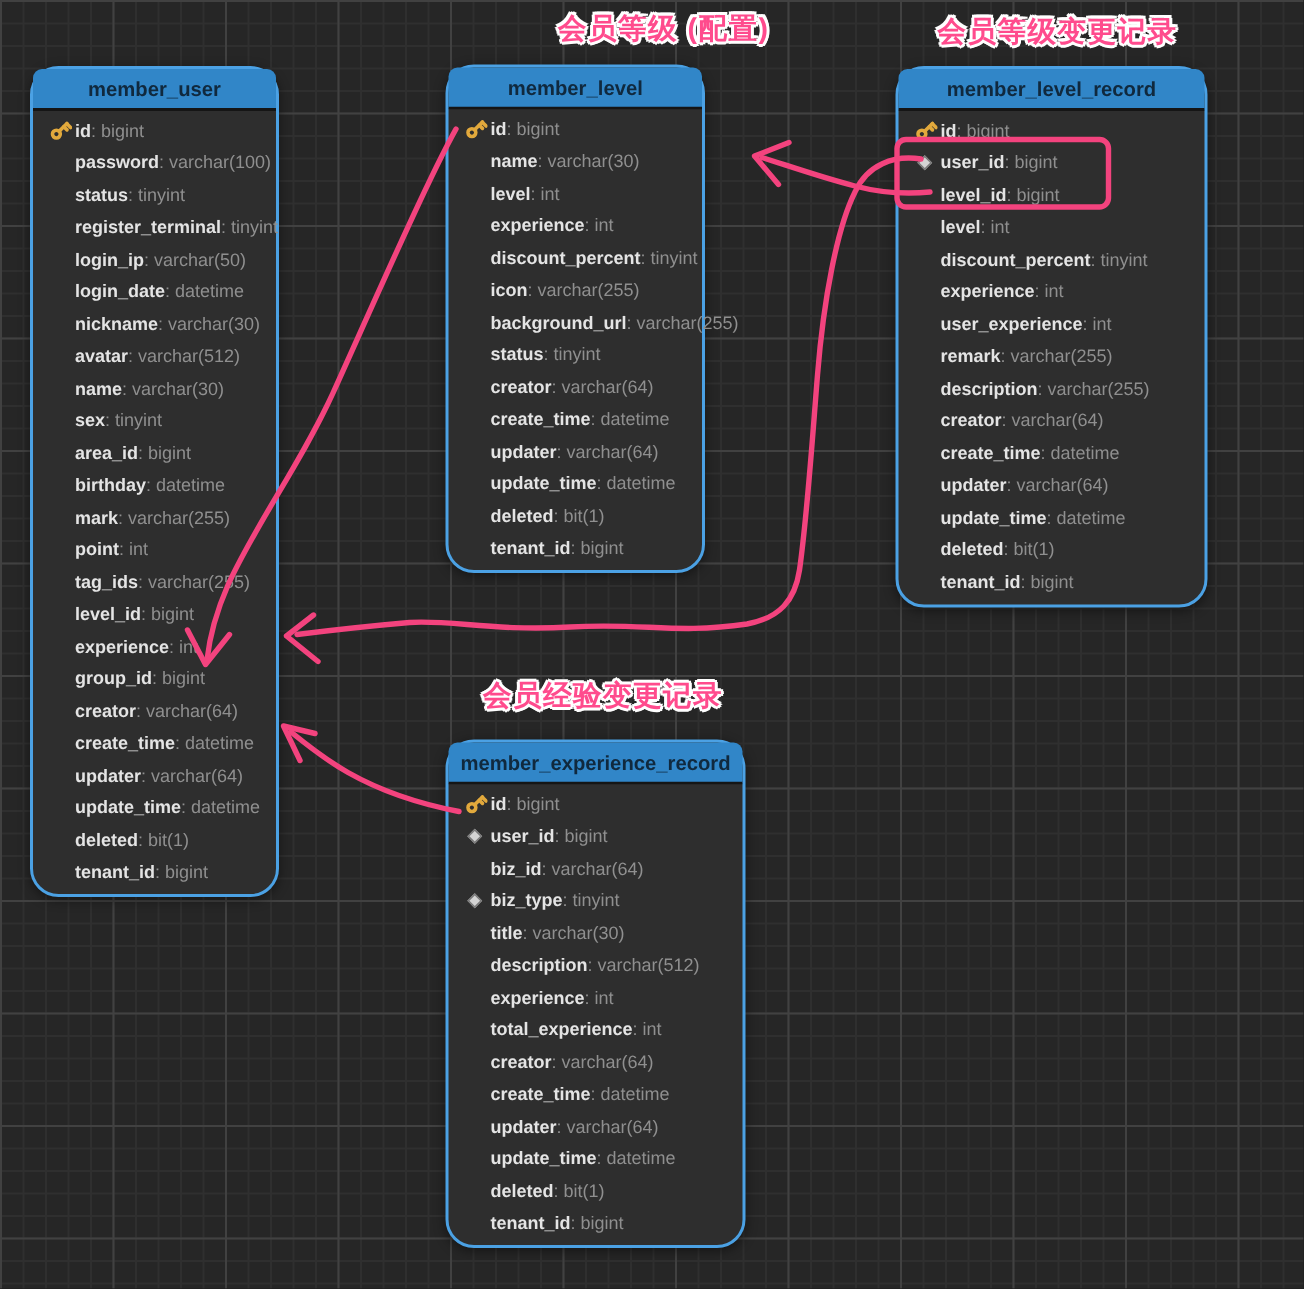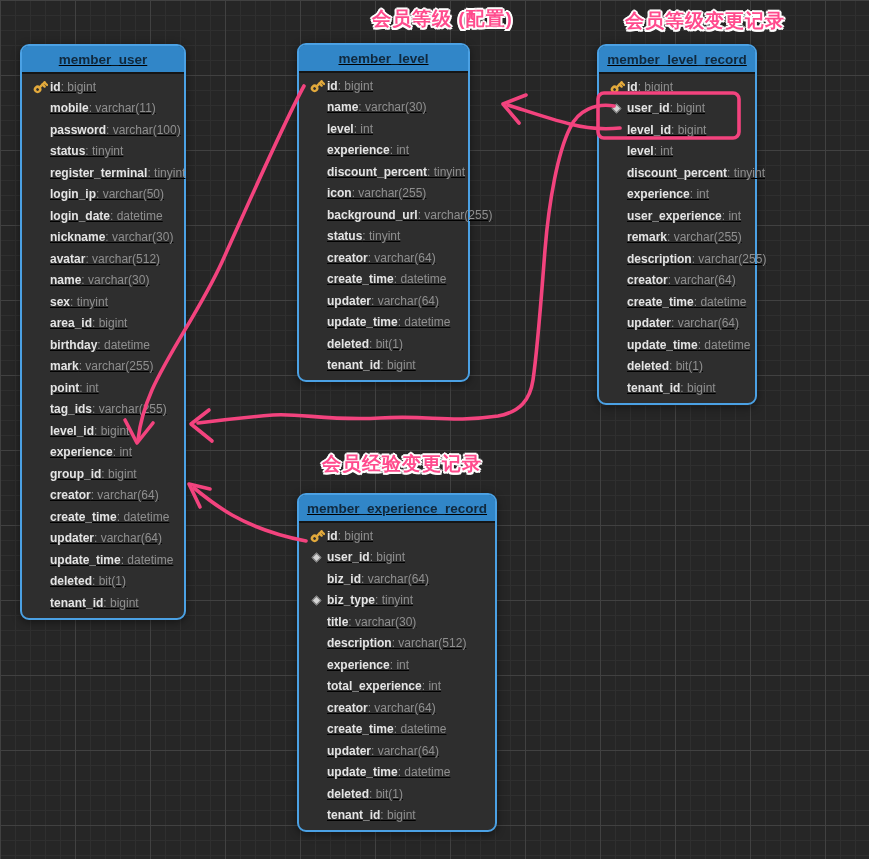--- a/index.html
+++ b/index.html
@@ -9,22 +9,22 @@
     background-color:#262626;
     background-image:
       linear-gradient(#414141 1px, transparent 1px),
       linear-gradient(90deg,#414141 1px, transparent 1px),
       linear-gradient(#2f2f2f 1px, transparent 1px),
       linear-gradient(90deg,#2f2f2f 1px, transparent 1px);
     background-size:75px 75px,75px 75px,15px 15px,15px 15px;
     font-family:"Liberation Sans","DejaVu Sans",sans-serif;
   }
   .table{
-    position:absolute;border:2px solid #4ba1e4;border-radius:9px;
-    background:#2e2e2e;box-shadow:0 2px 8px rgba(0,0,0,.45);z-index:1;text-decoration:underline;
+    position:absolute;border:2px solid #4ba1e4;border-radius:19px;
+    background:#2e2e2e;box-shadow:0 2px 8px rgba(0,0,0,.45);z-index:1;
   }
   .table-header{
     height:28px;background:#3186c8;border-radius:6px 6px 0 0;
     color:#10293e;font-weight:bold;font-size:13.5px;
     display:flex;align-items:center;justify-content:center;
     border-bottom:2px solid #151515;
   }
   .table-body{padding:2px 8px 4px 0;}
   .field-row{display:flex;align-items:center;height:21.5px;padding:0 6px 0 7px;font-size:12px;line-height:1;}
   .icon-cell{width:21px;flex:0 0 21px;display:flex;align-items:center;justify-content:center;}
@@ -60,25 +60,20 @@
                   <line x1="11.6" y1="8" x2="11.6" y2="11"></line>
                   <line x1="14.4" y1="8" x2="14.4" y2="11.6"></line>
                 </g>
               </svg>
             </span>
             <span class="field-name">id</span>
             <span class="field-type">: bigint</span>
           </div>
           <div class="field-row">
             <span class="icon-cell"></span>
-            <span class="field-name">mobile</span>
-            <span class="field-type">: varchar(11)</span>
-          </div>
-          <div class="field-row">
-            <span class="icon-cell"></span>
             <span class="field-name">password</span>
             <span class="field-type">: varchar(100)</span>
           </div>
           <div class="field-row">
             <span class="icon-cell"></span>
             <span class="field-name">status</span>
             <span class="field-type">: tinyint</span>
           </div>
           <div class="field-row">
             <span class="icon-cell"></span>
@@ -264,21 +259,21 @@
             <span class="field-name">deleted</span>
             <span class="field-type">: bit(1)</span>
           </div>
           <div class="field-row">
             <span class="icon-cell"></span>
             <span class="field-name">tenant_id</span>
             <span class="field-type">: bigint</span>
           </div>
         </div>
       </div>
-      <div class="table" style="left: 597px; top: 44px; width: 160px;">
+      <div class="table" style="left: 597px; top: 44px; width: 208px;">
         <div class="table-header">member_level_record</div>
         <div class="table-body">
           <div class="field-row">
             <span class="icon-cell">
               <svg width="16" height="16" viewBox="0 0 16 16">
                 <g transform="rotate(-45 8 8)" stroke="#e2a93c" stroke-width="2.4" fill="none" stroke-linecap="round">
                   <circle cx="4.6" cy="8" r="2.6"></circle>
                   <line x1="7.2" y1="8" x2="14.6" y2="8"></line>
                   <line x1="11.6" y1="8" x2="11.6" y2="11"></line>
                   <line x1="14.4" y1="8" x2="14.4" y2="11.6"></line>

